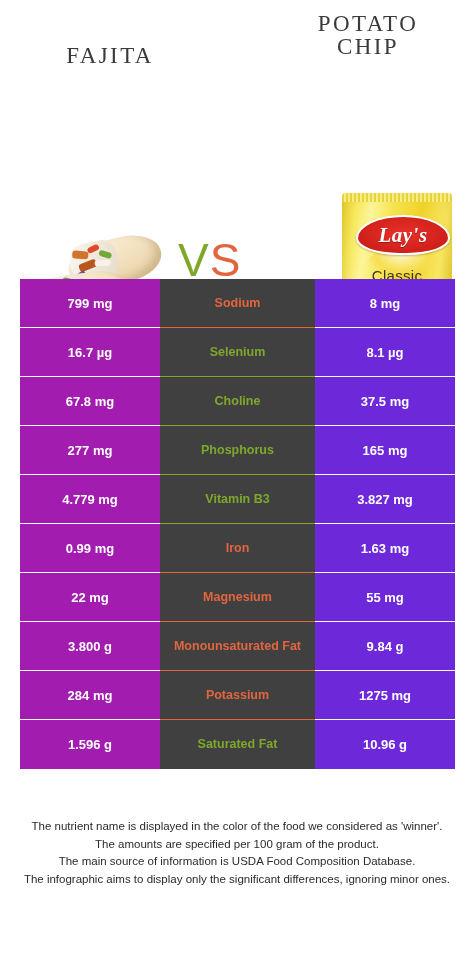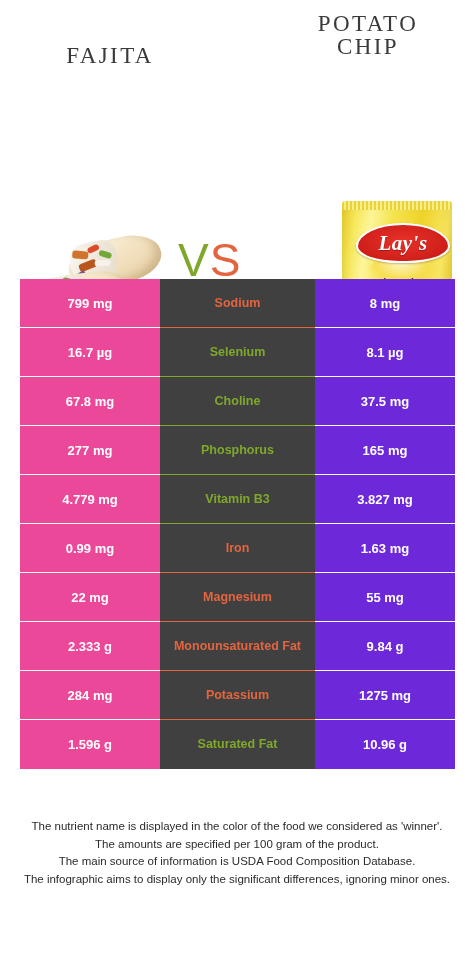--- a/index.html
+++ b/index.html
@@ -89,21 +89,21 @@
   .bit.meat2  { background: #b9561d; }
   .bit.pep    { background: #dd4b2a; }
   .bit.green  { background: #72a83a; }
   .bit.onion  { background: #f6f2ea; }
   .bit.purple { background: #7d5288; }
 
   
   .chipbag {
     position: absolute;
     right: 18px;
-    top: 100px;
+    top: 92px;
     width: 118px;
     height: 148px;
   }
   .bag-body {
     position: absolute;
     inset: 6px 4px 4px 4px;
     border-radius: 6px 8px 7px 6px;
     background:
       linear-gradient(100deg,
         #e9cf2c 0%, #f7e85c 12%, #fdf59a 24%,
@@ -194,21 +194,21 @@
     text-align: center;
     box-sizing: border-box;
   }
   .cell-left, .cell-right {
     width: 140px;
     color: #ffffff;
     font-size: 13px;
     font-weight: bold;
     border-bottom: 1px solid #ffffff;
   }
-  .cell-left  { background: #ec4899; }
+  .cell-left  { background: #a21caf; }
   .cell-right { background: #6d28d9; }
   .cell-mid {
     width: 155px;
     background: #404040;
     font-size: 12.5px;
     font-weight: bold;
     line-height: 15px;
     padding: 0 6px;
   }
   .row:last-child .cell-left,
@@ -312,21 +312,21 @@
       <div class="cell cell-left">0.99 mg</div>
       <div class="cell cell-mid" style="color: rgb(227, 101, 63); border-bottom: 1px solid rgb(227, 101, 63);">Iron</div>
       <div class="cell cell-right">1.63 mg</div>
     </div>
     <div class="row">
       <div class="cell cell-left">22 mg</div>
       <div class="cell cell-mid" style="color: rgb(227, 101, 63); border-bottom: 1px solid rgb(227, 101, 63);">Magnesium</div>
       <div class="cell cell-right">55 mg</div>
     </div>
     <div class="row">
-      <div class="cell cell-left">2.333 g</div>
+      <div class="cell cell-left">3.800 g</div>
       <div class="cell cell-mid" style="color: rgb(227, 101, 63); border-bottom: 1px solid rgb(227, 101, 63);">Monounsaturated Fat</div>
       <div class="cell cell-right">9.84 g</div>
     </div>
     <div class="row">
       <div class="cell cell-left">284 mg</div>
       <div class="cell cell-mid" style="color: rgb(227, 101, 63); border-bottom: 1px solid rgb(227, 101, 63);">Potassium</div>
       <div class="cell cell-right">1275 mg</div>
     </div>
     <div class="row">
       <div class="cell cell-left">1.596 g</div>

